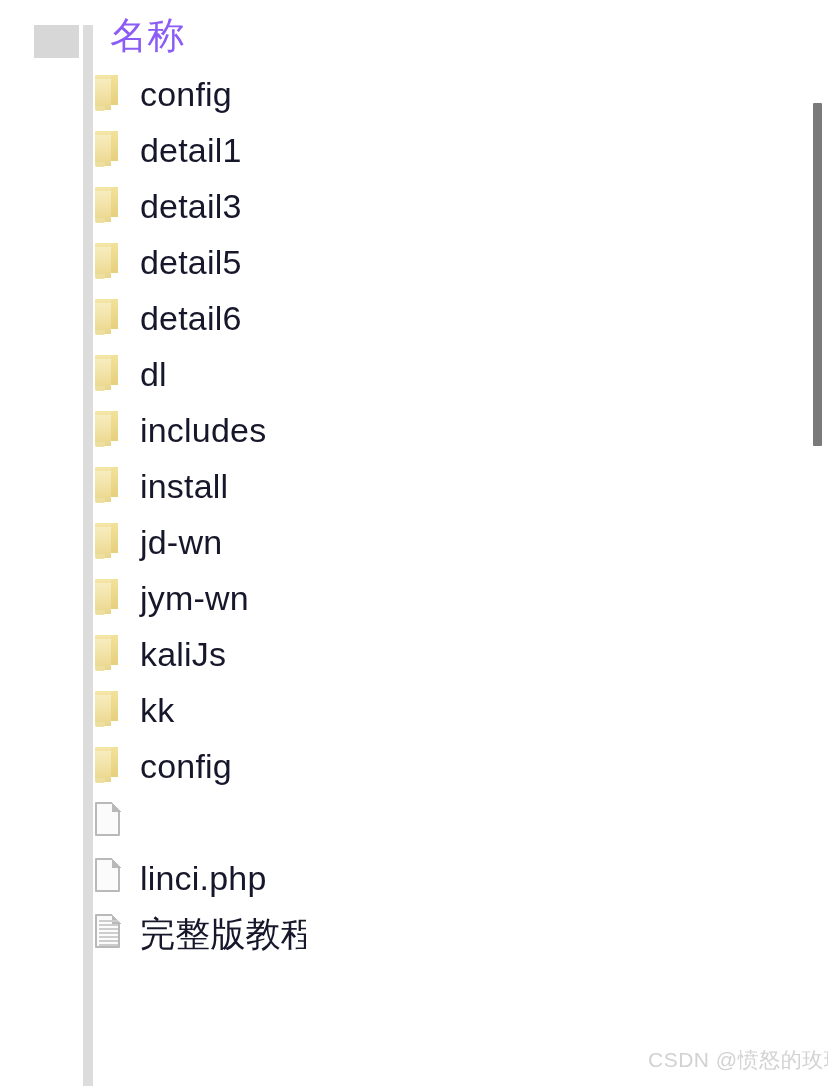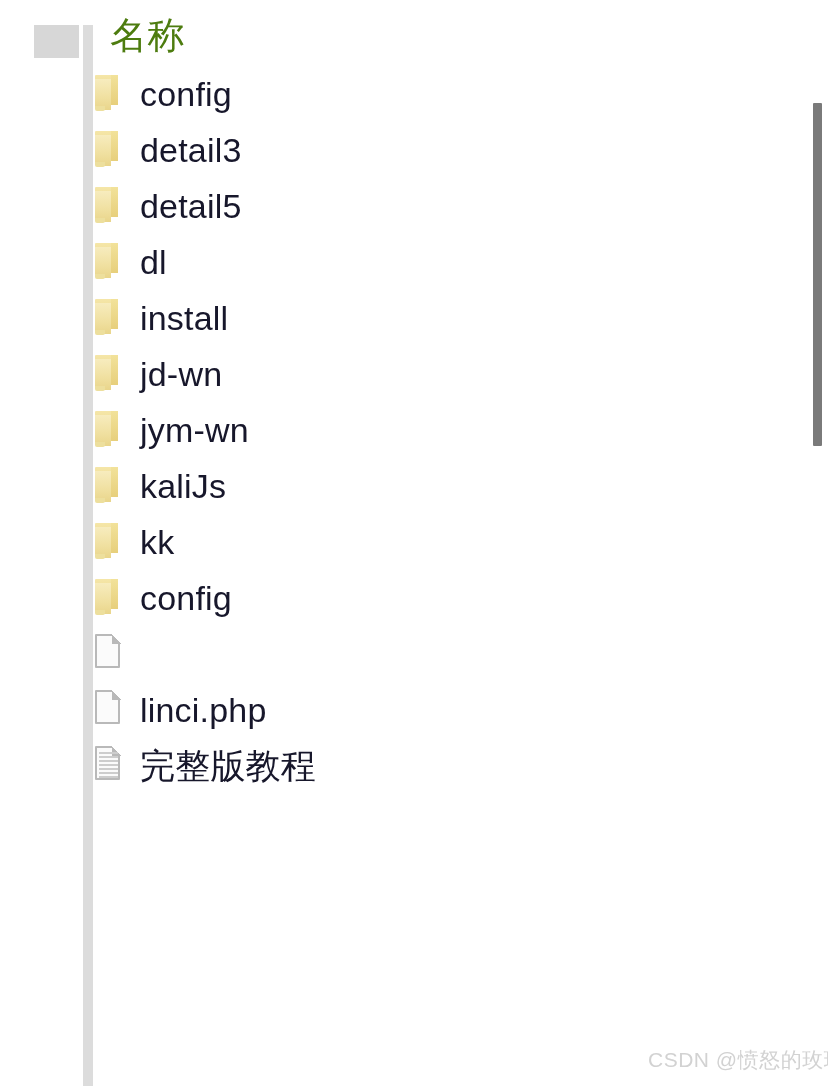--- a/index.html
+++ b/index.html
@@ -47,21 +47,21 @@
     width: 10px;
     height: 1061px;
     background: #dcdcdc;
   }
   #name-column-header {
     position: absolute;
     left: 110px;
     top: 13px;
     font-size: 37px;
     line-height: 46px;
-    color: #4d7c0f;
+    color: #8b5cf6;
     letter-spacing: 0.5px;
     white-space: nowrap;
   }
 
   
   #file-list {
     position: absolute;
     left: 0;
     top: 74px;
     width: 828px;
@@ -246,20 +246,31 @@
       </div>
       <div class="file-row">
         <span class="row-icon">
           <span class="folder-icon">
             <span class="f-back"></span>
             <span class="f-edge"></span>
             <span class="f-front"></span>
             <span class="f-tab"></span>
           </span>
         </span>
+        <span class="row-label">detail1</span>
+      </div>
+      <div class="file-row">
+        <span class="row-icon">
+          <span class="folder-icon">
+            <span class="f-back"></span>
+            <span class="f-edge"></span>
+            <span class="f-front"></span>
+            <span class="f-tab"></span>
+          </span>
+        </span>
         <span class="row-label">detail3</span>
       </div>
       <div class="file-row">
         <span class="row-icon">
           <span class="folder-icon">
             <span class="f-back"></span>
             <span class="f-edge"></span>
             <span class="f-front"></span>
             <span class="f-tab"></span>
           </span>
@@ -268,21 +279,43 @@
       </div>
       <div class="file-row">
         <span class="row-icon">
           <span class="folder-icon">
             <span class="f-back"></span>
             <span class="f-edge"></span>
             <span class="f-front"></span>
             <span class="f-tab"></span>
           </span>
         </span>
+        <span class="row-label">detail6</span>
+      </div>
+      <div class="file-row">
+        <span class="row-icon">
+          <span class="folder-icon">
+            <span class="f-back"></span>
+            <span class="f-edge"></span>
+            <span class="f-front"></span>
+            <span class="f-tab"></span>
+          </span>
+        </span>
         <span class="row-label">dl</span>
+      </div>
+      <div class="file-row">
+        <span class="row-icon">
+          <span class="folder-icon">
+            <span class="f-back"></span>
+            <span class="f-edge"></span>
+            <span class="f-front"></span>
+            <span class="f-tab"></span>
+          </span>
+        </span>
+        <span class="row-label">includes</span>
       </div>
       <div class="file-row">
         <span class="row-icon">
           <span class="folder-icon">
             <span class="f-back"></span>
             <span class="f-edge"></span>
             <span class="f-front"></span>
             <span class="f-tab"></span>
           </span>
         </span>

